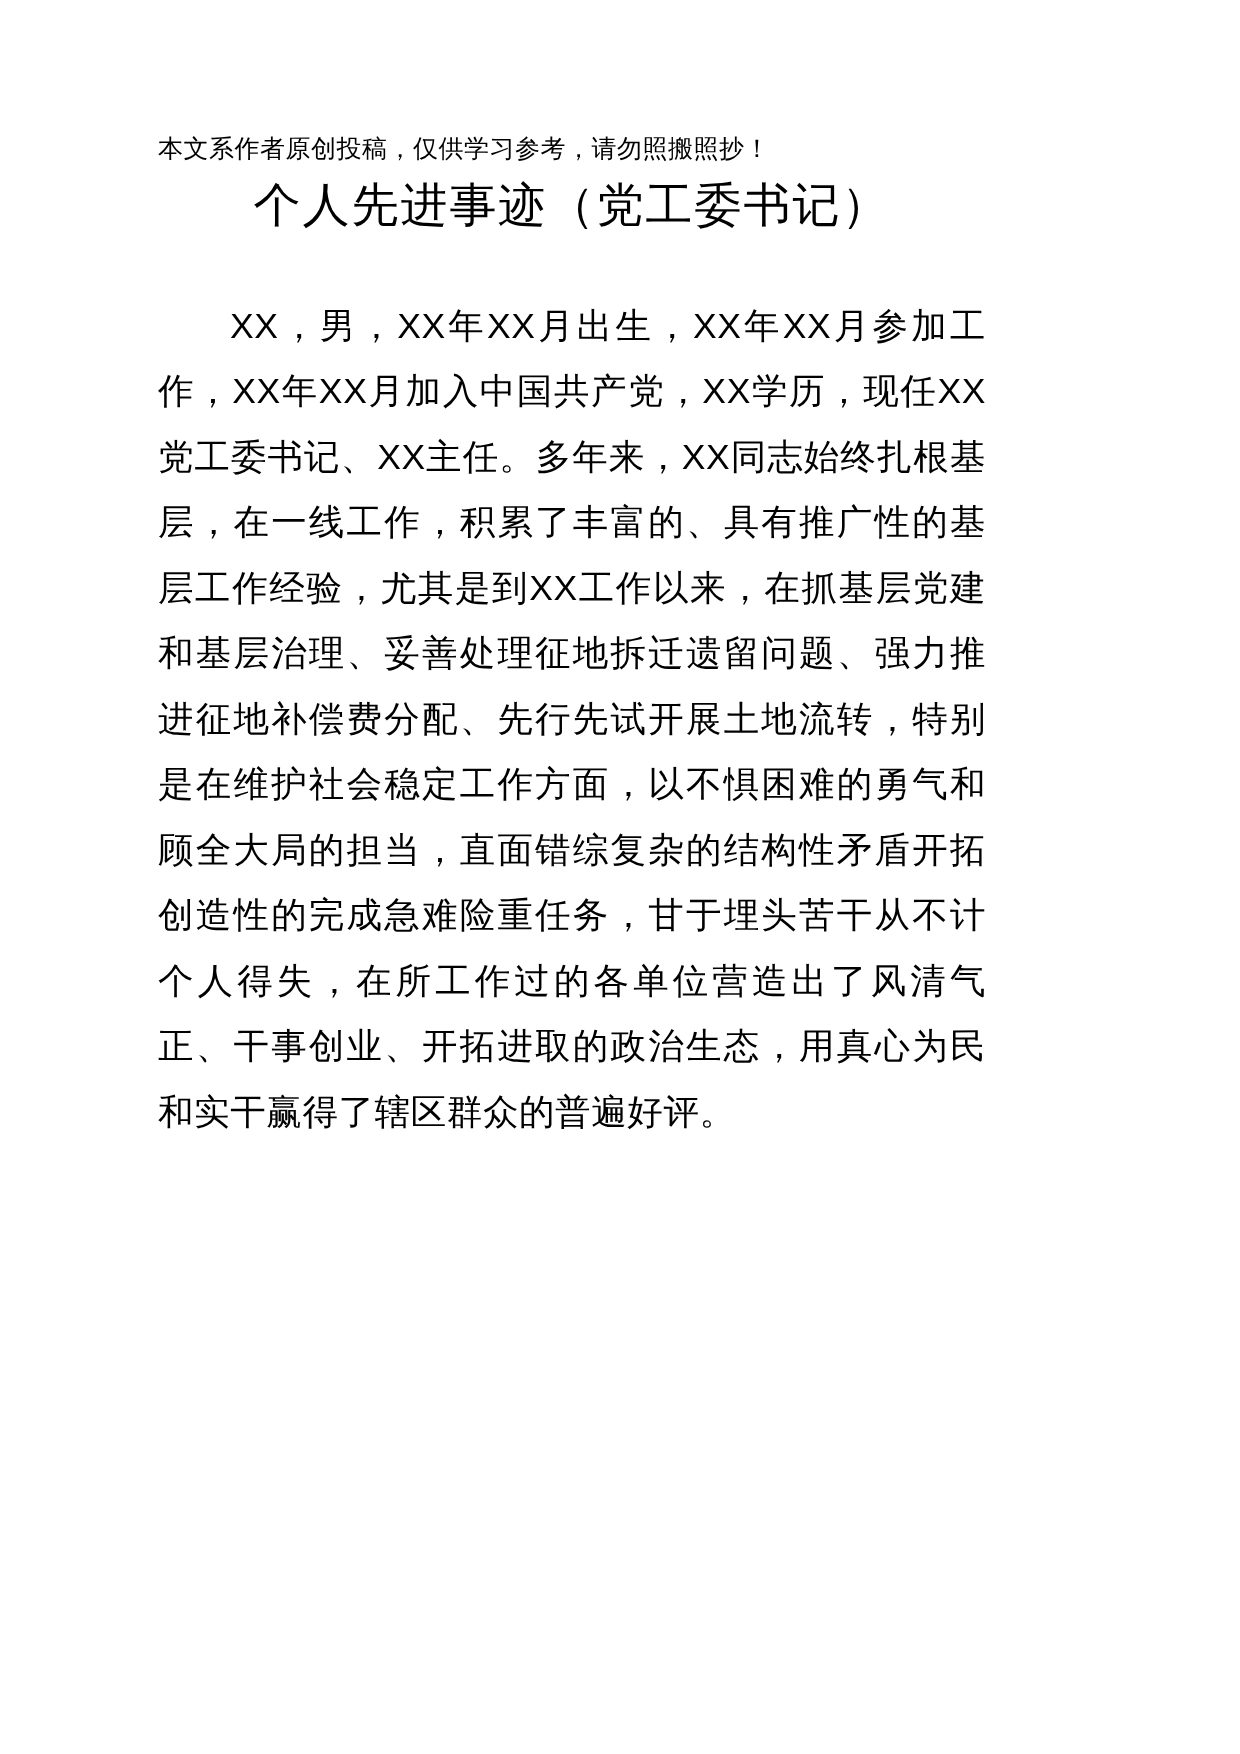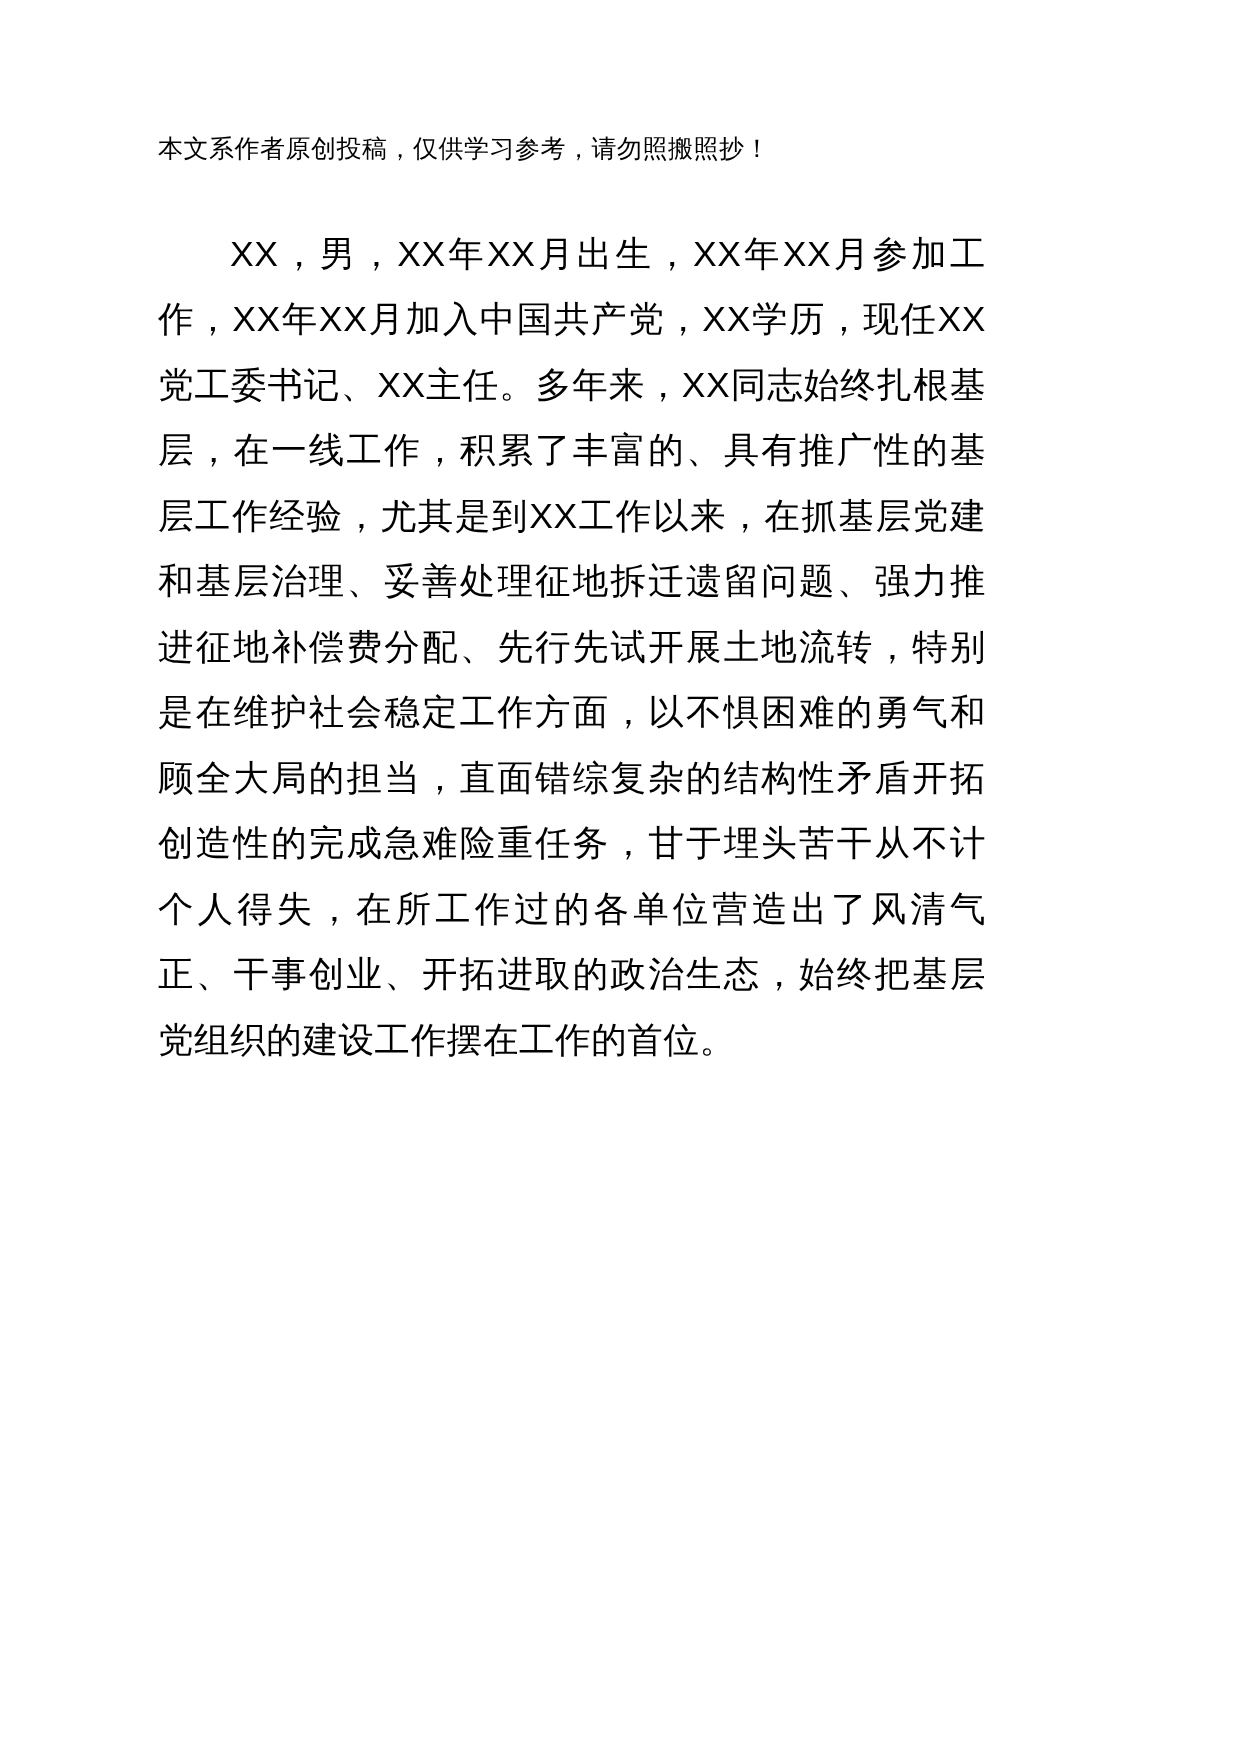--- a/index.html
+++ b/index.html
@@ -64,19 +64,20 @@
   }
 </style>
 </head>
 <body>
 
 <div class="page">
   <div class="content">
 
     <div class="notice">本文系作者原创投稿，仅供学习参考，请勿照搬照抄！</div>
 
+    <h1 class="doc-title">个人先进事迹（党工委书记）</h1>
 
     <div class="body-block">
-      <p class="para indent">XX，男，XX年XX月出生，XX年XX月参加工作，XX年XX月加入中国共产党，XX学历，现任XX党工委书记、XX主任。多年来，XX同志始终扎根基层，在一线工作，积累了丰富的、具有推广性的基层工作经验，尤其是到XX工作以来，在抓基层党建和基层治理、妥善处理征地拆迁遗留问题、强力推进征地补偿费分配、先行先试开展土地流转，特别是在维护社会稳定工作方面，以不惧困难的勇气和顾全大局的担当，直面错综复杂的结构性矛盾开拓创造性的完成急难险重任务，甘于埋头苦干从不计个人得失，在所工作过的各单位营造出了风清气正、干事创业、开拓进取的政治生态，始终把基层党组织的建设工作摆在工作的首位。</p>
+      <p class="para indent">XX，男，XX年XX月出生，XX年XX月参加工作，XX年XX月加入中国共产党，XX学历，现任XX党工委书记、XX主任。多年来，XX同志始终扎根基层，在一线工作，积累了丰富的、具有推广性的基层工作经验，尤其是到XX工作以来，在抓基层党建和基层治理、妥善处理征地拆迁遗留问题、强力推进征地补偿费分配、先行先试开展土地流转，特别是在维护社会稳定工作方面，以不惧困难的勇气和顾全大局的担当，直面错综复杂的结构性矛盾开拓创造性的完成急难险重任务，甘于埋头苦干从不计个人得失，在所工作过的各单位营造出了风清气正、干事创业、开拓进取的政治生态，用真心为民和实干赢得了辖区群众的普遍好评。</p>
     </div>
 
   </div>
 </div>
 
 </body></html>

